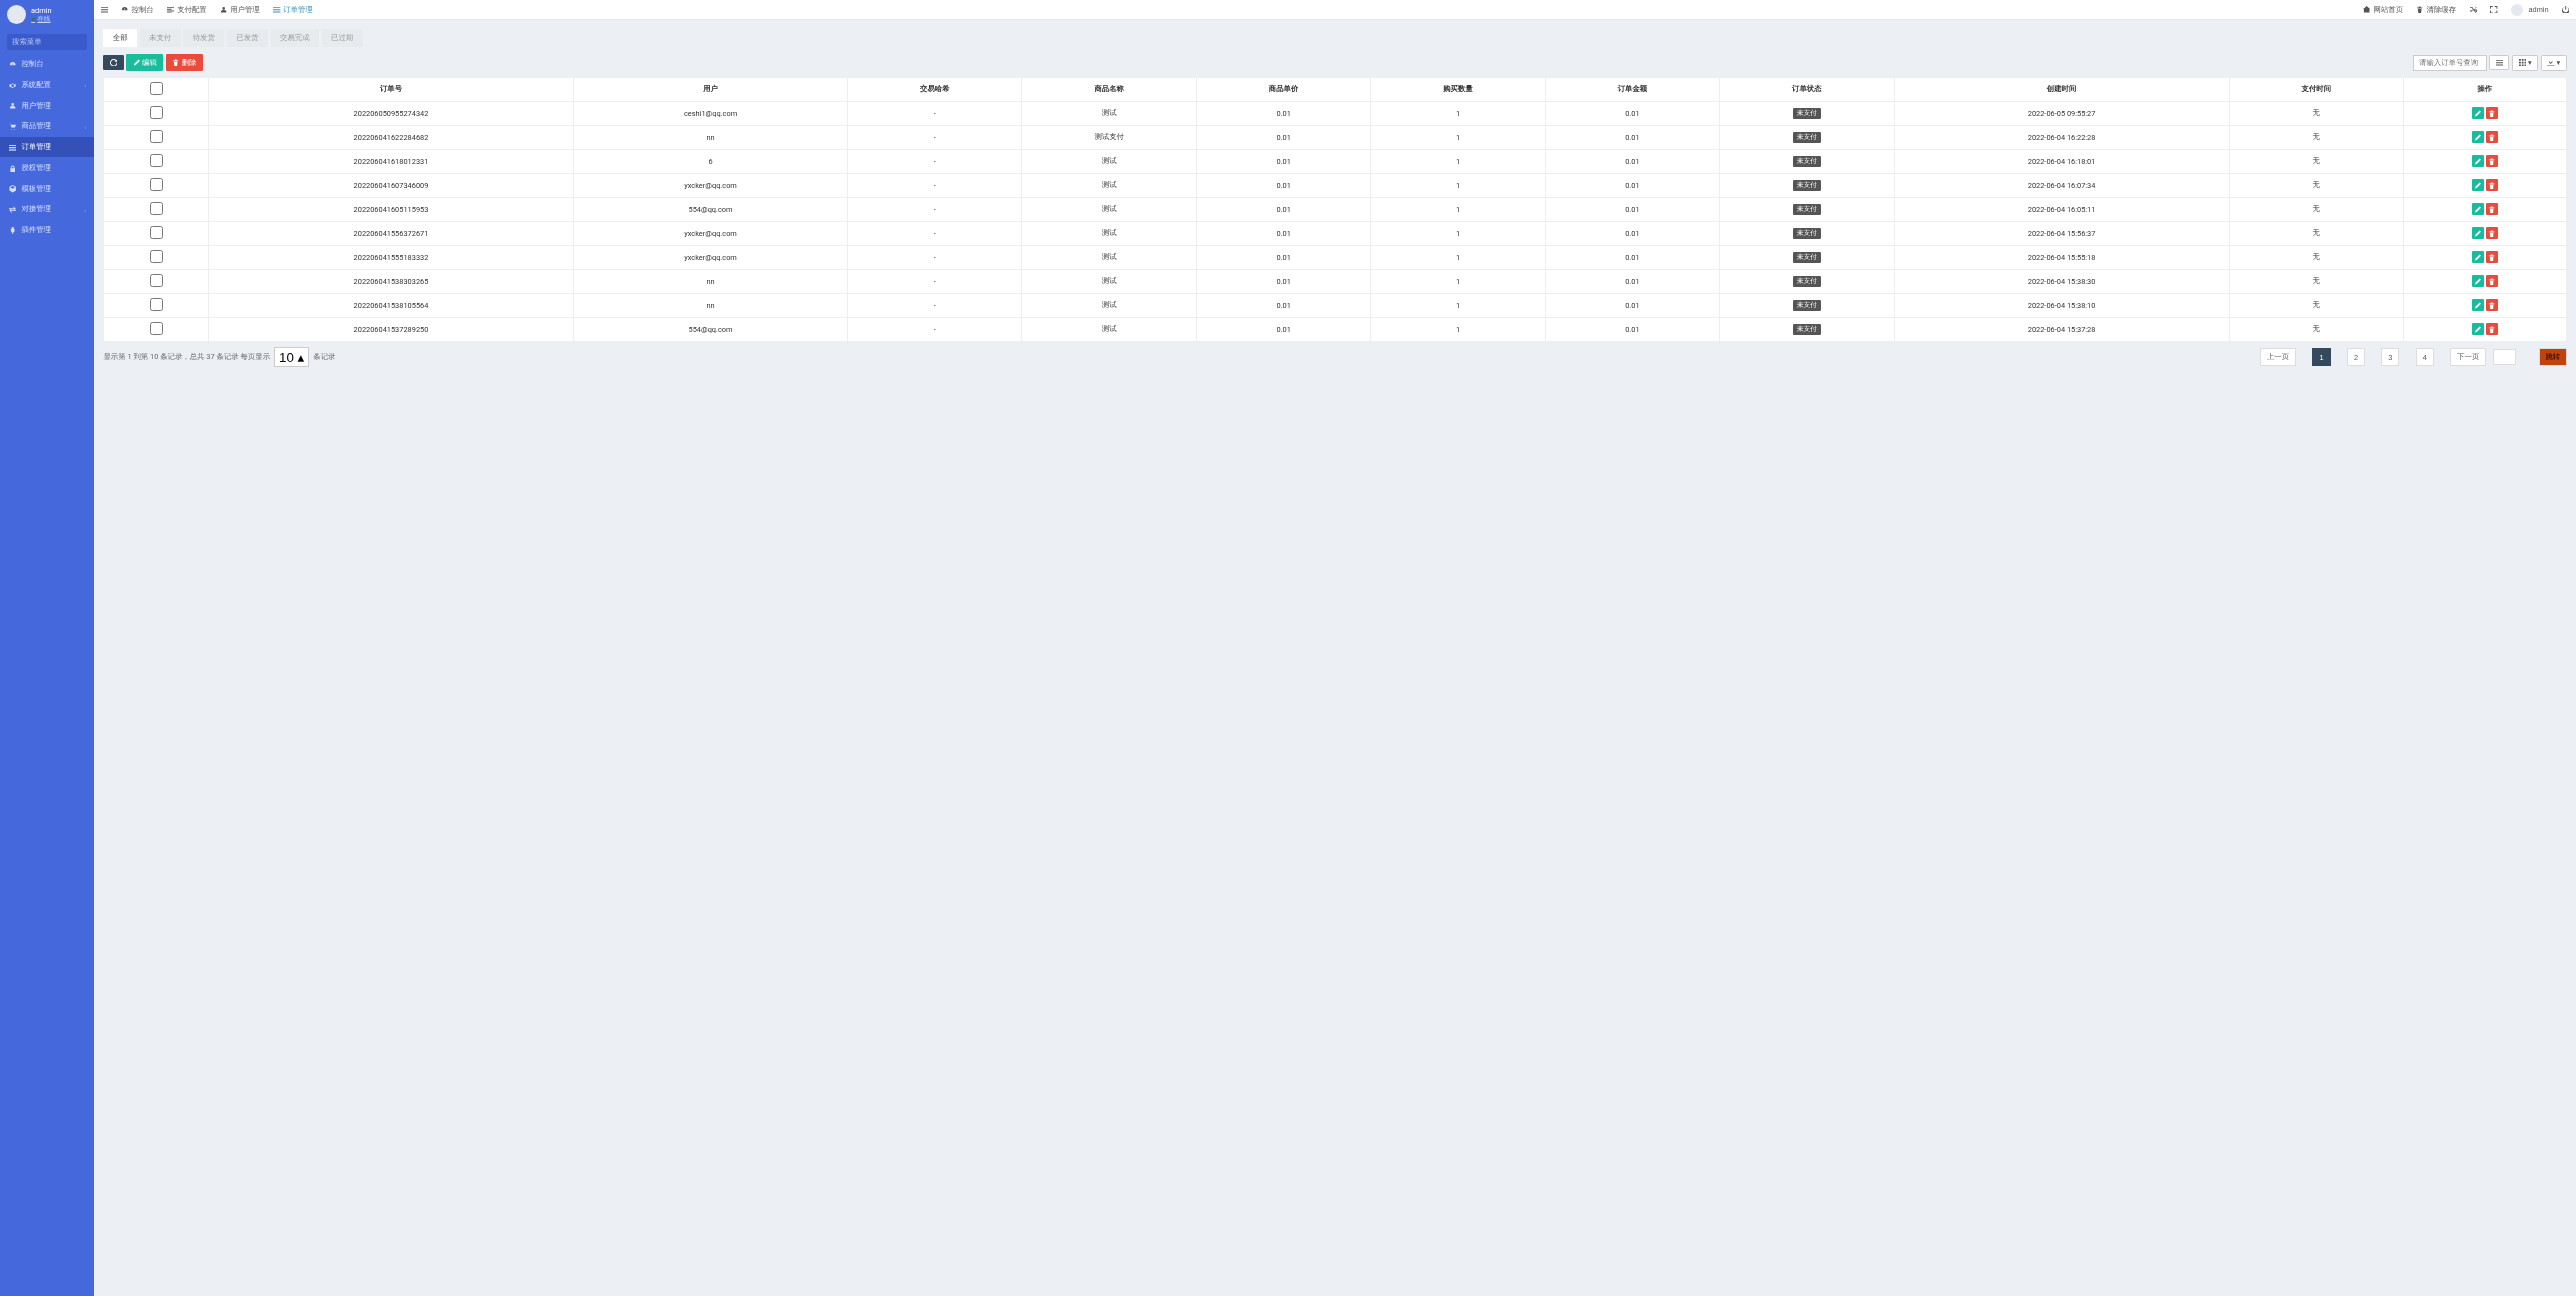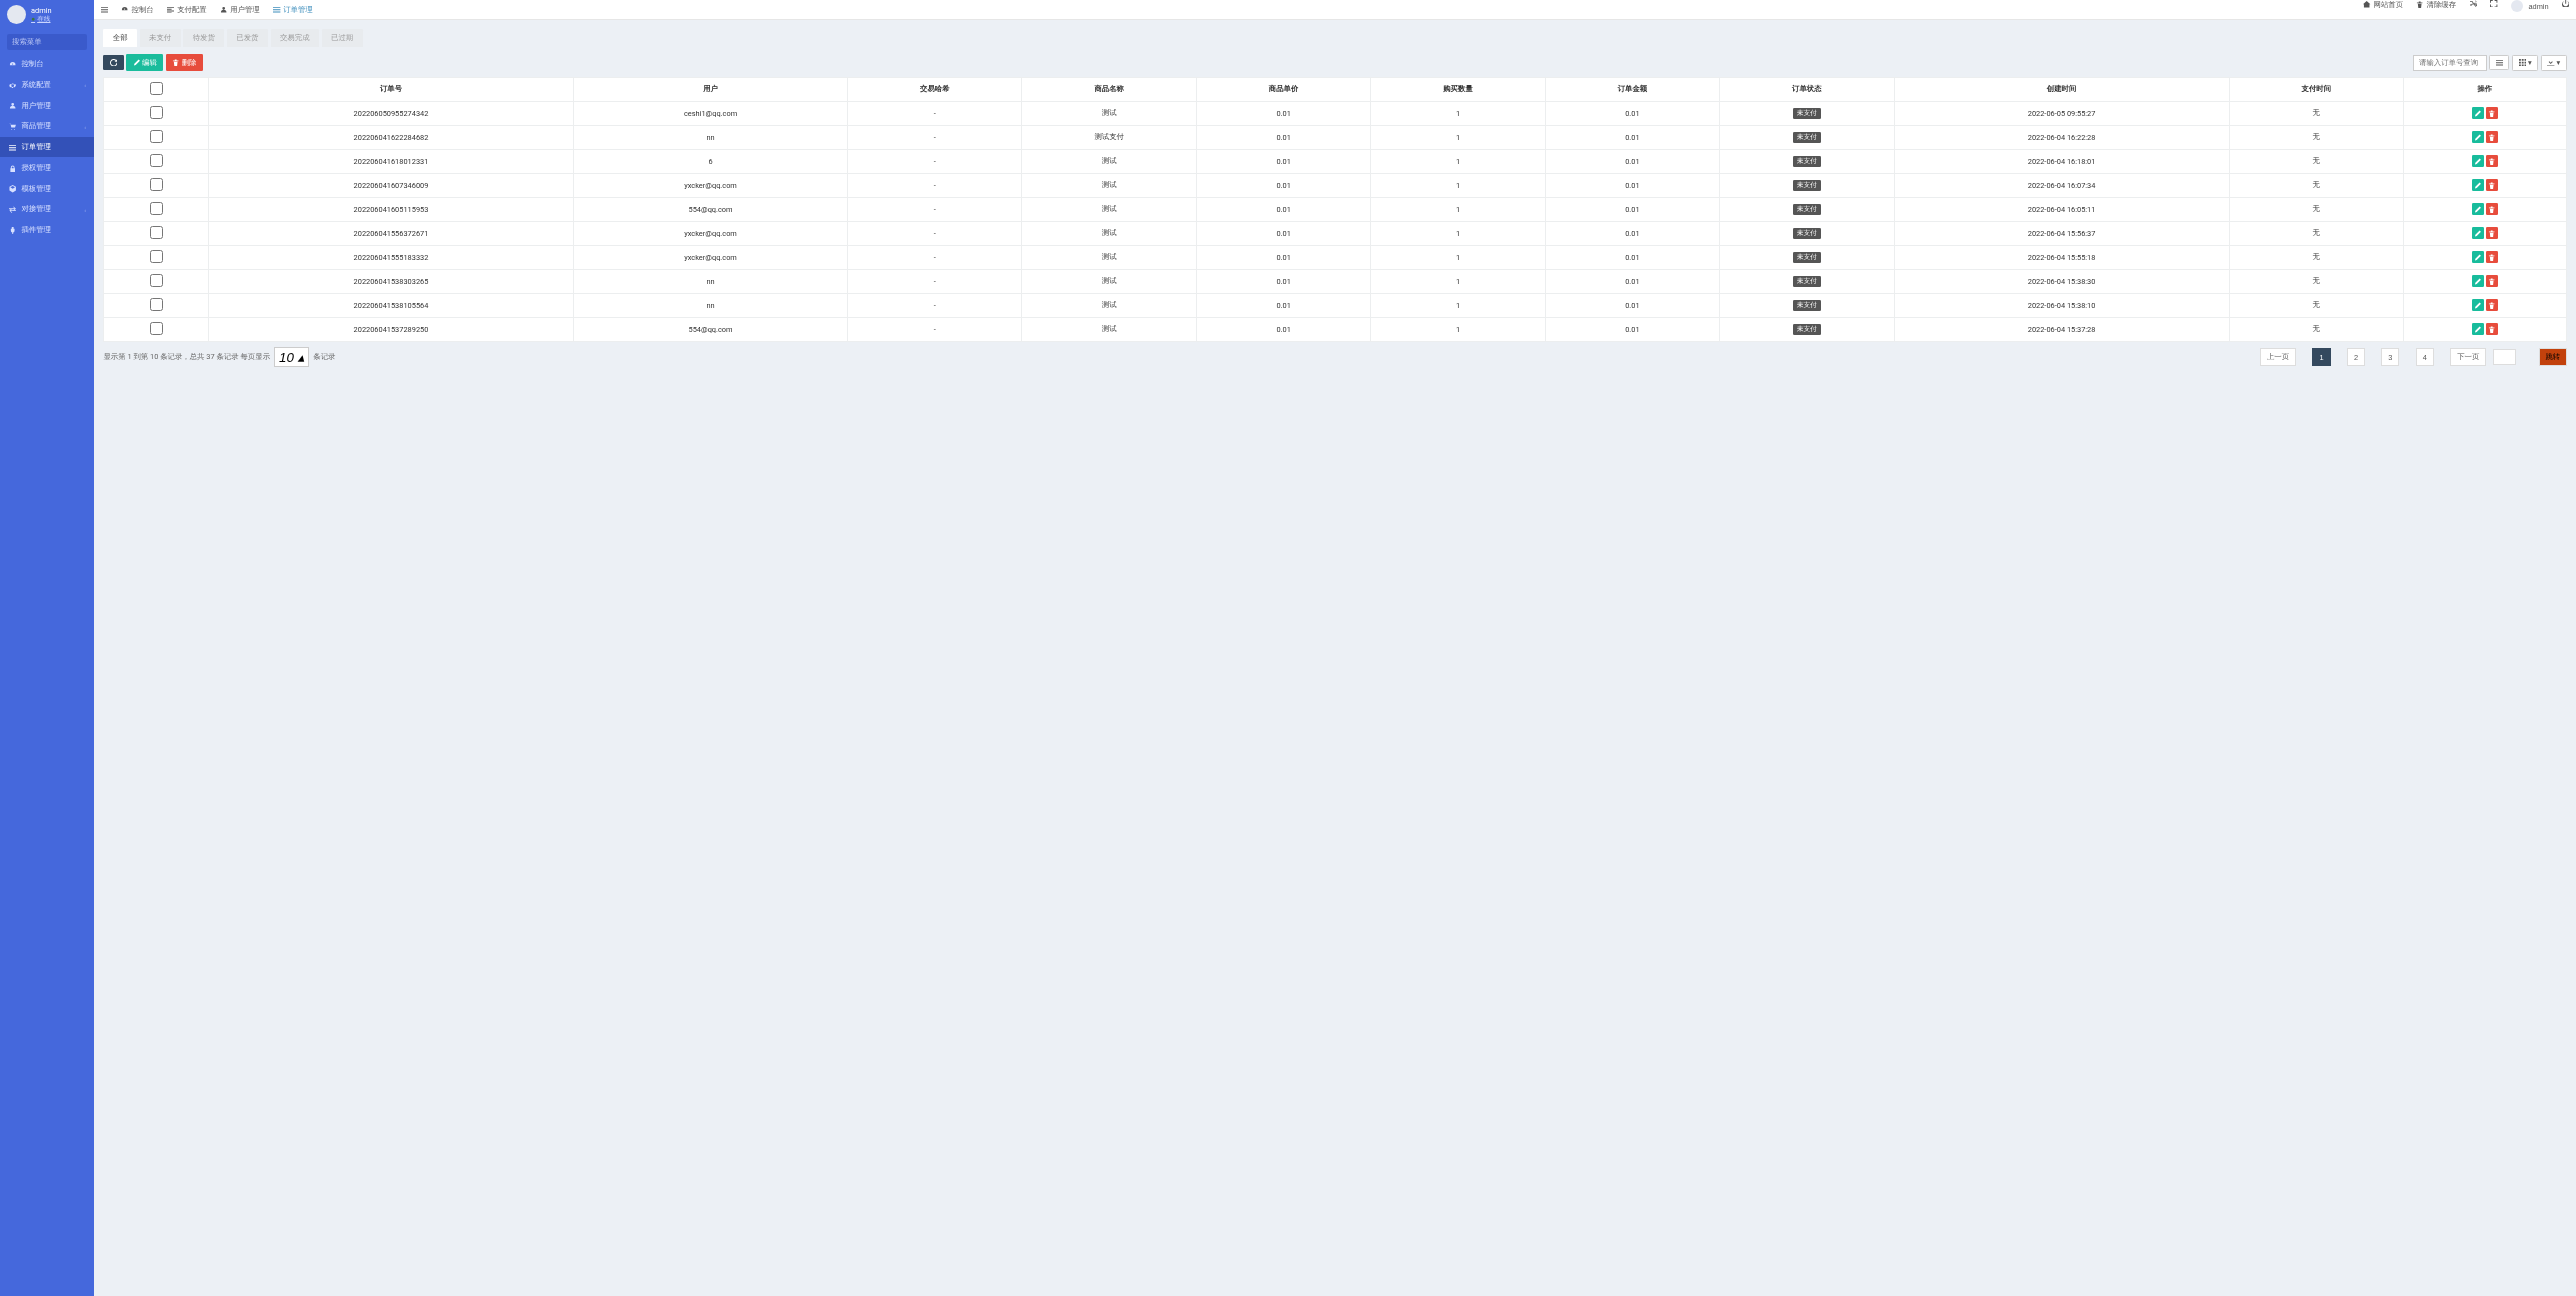--- a/index.html
+++ b/index.html
@@ -22,21 +22,21 @@
 .nav-item.active { background: #3351b8; color: #fff; }
 .nav-item .nav-icon { width: 9.4px; margin-right: 4px; text-align: center; font-size: 7.4px; }
 .nav-item .chev { margin-left: auto; font-size: 6px; color: #9db0f0; }
 
 
 .main { flex: 1; display: flex; flex-direction: column; min-width: 0; }
 .topbar { height: 20px; background: #fff; border-bottom: 0.7px solid #e6e6e6; display: flex; align-items: stretch; }
 .topbar-left { display: flex; align-items: stretch; }
 .topbar-btn { display: flex; align-items: center; padding: 0 6.7px; font-size: 7.4px; color: #555; cursor: pointer; border: none; background: transparent; gap: 2.7px; }
 .topbar-btn.active { color: #3c8dbc; }
-.topbar-right { margin-left: auto; display: flex; align-items: flex-start; }
+.topbar-right { margin-left: auto; display: flex; align-items: center; }
 .topbar-avatar { width: 12px; height: 12px; border-radius: 50%; background: #e4e8f0; margin-right: 2.7px; }
 
 
 .content { padding: 9.4px; flex: 1; overflow: auto; }
 .tabs { display: flex; gap: 2.7px; margin-bottom: 6.7px; }
 .tab { padding: 4px 9.4px; background: #e8ebee; color: #999; border: none; font-size: 7.4px; cursor: pointer; border-radius: 1.3px 1.3px 0 0; }
 .tab.active { background: #fff; color: #444; }
 .toolbar { display: flex; align-items: center; padding: 0 0 5.4px 0; gap: 2.7px; }
 .btn { display: inline-flex; align-items: center; gap: 2px; padding: 2.7px 5.4px; border: 0.7px solid transparent; border-radius: 1.3px; font-size: 7.4px; cursor: pointer; color: #fff; }
 .btn-dark { background: #34495e; }
@@ -51,21 +51,21 @@
 table { width: 100%; border-collapse: collapse; }
 th, td { border: 0.7px solid #eceeef; padding: 4px 5.4px; font-size: 7.4px; text-align: center; white-space: nowrap; }
 th { background: #fff; font-weight: bold; color: #333; }
 .badge-dark { background: #555; color: #fff; padding: 1.3px 4px; border-radius: 1.3px; font-size: 6.7px; }
 .row-act { display: inline-flex; align-items: center; justify-content: center; width: 12px; height: 12px; border-radius: 1.3px; color: #fff; cursor: pointer; margin: 0 0.7px; }
 .row-edit { background: #18bc9c; }
 .row-del { background: #e74c3c; }
 
 
 .table-footer { display: flex; align-items: center; padding: 5.4px 0; font-size: 7.4px; color: #666; gap: 4px; }
-.page-size { border: 0.7px solid #ccc; padding: 1.3px 4px; background: #fff; cursor: pointer; font-style: italic; }
+.page-size { border: 0.7px solid #ccc; padding: 1.3px 4px; background: #fff; cursor: pointer; }
 .pagination { margin-left: auto; display: flex; gap: 17px; align-items: stretch; }
 .page-btn { border: 0.7px solid #ddd; background: #fff; color: #555; padding: 2.7px 6px; font-size: 7.4px; cursor: pointer; margin-left: -0.7px; }
 .page-btn.active { background: #34495e; color: #fff; border-color: #34495e; }
 .page-jump { border: 0.7px solid #ddd; padding: 2.7px; width: 23px; margin-left: 2.7px; font-size: 7.4px; }
 .page-go { border: 0.7px solid #ddd; background: #c2410c; padding: 2.7px 5.4px; font-size: 7.4px; margin-left: 19px; }
 
 .icon-svg { width: 7.4px; height: 7.4px; fill: currentColor; display: inline-block; vertical-align: middle; }
 </style>
 </head>
 <body>

